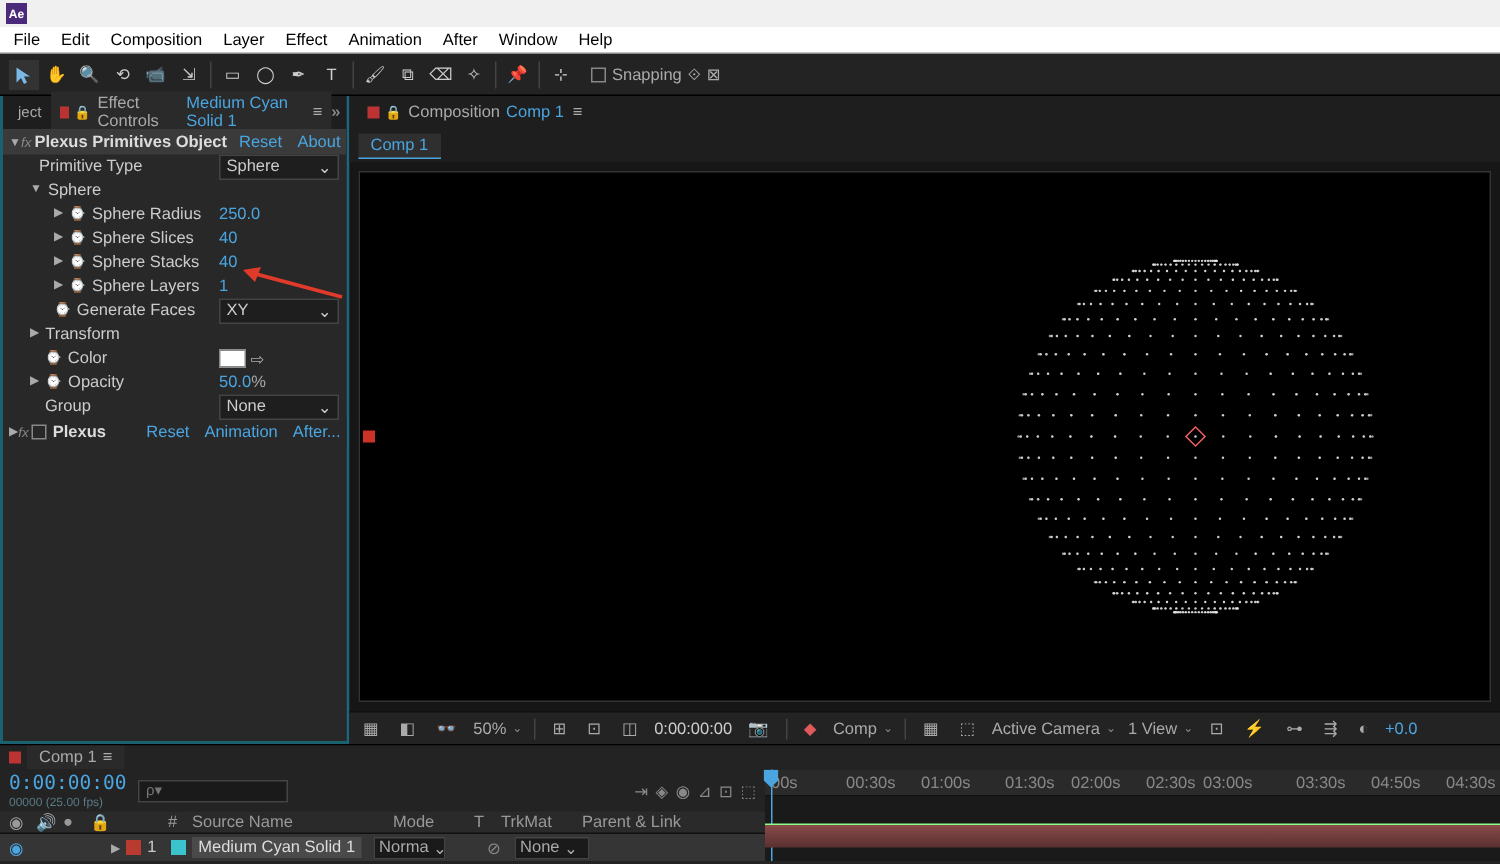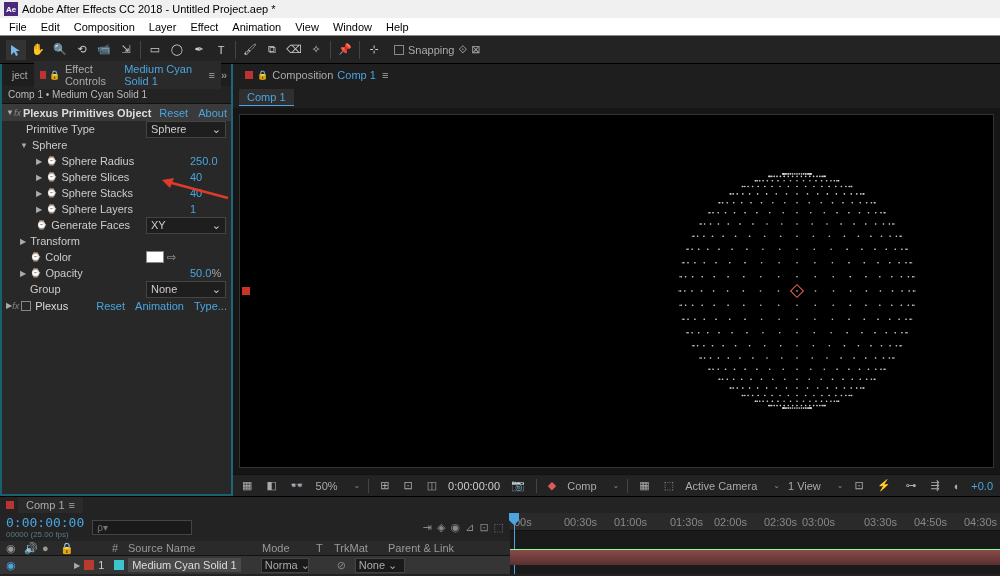--- a/index.html
+++ b/index.html
@@ -34,43 +34,43 @@
 .arrows { color:#888; font-weight:bold; }
 
 
 .ec-header { padding:3px 6px; font-size:10px; color:#bbb; border-bottom:1px solid #111; }
 .ec-body { flex:1; overflow:hidden; background:#282828; }
 .effect-row { display:flex; align-items:center; height:17px; padding:0 4px; font-size:10px; }
 .effect-title { background:#3a3a3a; color:#ddd; }
 .effect-title .reset { color:#4aa5e0; margin-left:8px; }
 .effect-title .about { color:#4aa5e0; margin-left:auto; }
 .prop { display:flex; align-items:center; height:16px; padding:0 4px; font-size:10px; }
-.prop .label { flex:0 0 140px; padding-left:var(--ind,12px); display:flex; align-items:center; gap:4px; color:#ccc; }
-.prop .val { color:#4aa5e0;margin-left:44px; }
+.prop .label { flex:0 0 140px; padding-left:var(--ind,12px); display:flex; align-items:flex-start; gap:4px; color:#ccc; }
+.prop .val { color:#4aa5e0; }
 .tri { font-size:8px; color:#aaa; cursor:pointer; }
 .stopwatch { font-size:9px; color:#999; }
 .dropdown { background:#1e1e1e; border:1px solid #444; color:#ccc; padding:1px 4px; font-size:10px; width:80px; display:flex; justify-content:space-between; }
 .color-swatch { width:18px; height:12px; background:#fff; border:1px solid #888; }
 .fx-badge { font-size:9px; font-style:italic; color:#888; margin-right:2px; }
 .links { display:flex; gap:10px; } .links span{color:#4aa5e0;}
 
 
 .arrow-annotation { position:absolute; pointer-events:none; }
 
 
 .comp-tabs { background:#1e1e1e; height:22px; display:flex; align-items:center; padding:0 6px; gap:6px; font-size:10px; }
 .comp-tabs .tab { padding:2px 8px; background:#2f2f2f; color:#4aa5e0; border-bottom:1px solid #4aa5e0; }
 .viewer { flex:1; background:#000; position:relative; overflow:hidden; margin:6px; border:1px solid #333; }
 .sphere-canvas { position:absolute; left:50%; top:50%; transform:translate(50px,-50%); }
 .center-mark { position:absolute; width:10px; height:10px; border:1px solid #ef6262; transform:rotate(45deg); left:50%; top:50%; margin:-5px 0 0 -5px; }
 .selection-handle { position:absolute; left:2px; top:50%; width:8px; height:8px; background:#cc3326; margin-top:-4px; }
 .viewer-footer { height:22px; background:#232323; display:flex; align-items:center; padding:0 6px; gap:8px; font-size:10px; color:#aaa; border-top:1px solid #111; }
 .vf-sep { width:1px; height:14px; background:#444; }
 .vf-btn { padding:0 3px; }
-.vf-drop { display:flex; gap:16px; align-items:center; }
+.vf-drop { display:flex; gap:4px; align-items:center; }
 .vf-drop .chev { font-size:8px; color:#888; }
 
 
 .timeline { height:76px; background:#1e1e1e; display:flex; flex-direction:column; border-top:1px solid #000; }
 .tl-tabs { height:20px; display:flex; align-items:center; padding:0 6px; background:#232323; }
 .tl-tabs .tab { padding:2px 8px; background:#2a2a2a; font-size:10px; display:flex; align-items:center; gap:4px; }
 .tl-body { flex:1; display:flex; }
 .tl-left { width:510px; background:#232323; display:flex; flex-direction:column; }
 .tl-right { flex:1; background:#1a1a1a; position:relative; }
 .tl-header-row { display:flex; align-items:center; height:28px; padding:0 6px; gap:8px; }
@@ -88,31 +88,30 @@
 .playhead { position:absolute; top:0; width:1px; height:100%; background:#4aa5e0; }
 .playhead-head { position:absolute; top:0; width:10px; height:12px; background:#4aa5e0; margin-left:-5px; clip-path:polygon(0 0,100% 0,100% 60%,50% 100%,0 60%);}
 .layer-bar { position:absolute; top:36px; left:0; right:0; height:16px; background:linear-gradient(#8a4a4a,#5a3030); border-top:1px solid #8aff8a; }
 .mini-dd { background:#1a1a1a; border:1px solid #444; padding:0 3px; font-size:9px; display:flex; gap:3px;}
 </style>
 </head>
 <body>
 
 <div class="title-bar">
   <div class="ae-icon">Ae</div>
-  <span>Adobe After Effects CC 2018 - Untitled Project.aep *</span>
 </div>
 
 <div class="menu-bar">
   <span>File</span>
   <span>Edit</span>
   <span>Composition</span>
   <span>Layer</span>
   <span>Effect</span>
   <span>Animation</span>
-  <span>View</span>
+  <span>After</span>
   <span>Window</span>
   <span>Help</span>
 </div>
 
 <div class="toolbar">
   <div class="tool active">
       <svg width="14" height="14">
         <path d="M2 2 L2 12 L5 9 L7 13 L9 12 L7 8 L11 8 Z" fill="#7ab8e6"></path>
       </svg>
     </div>
@@ -150,21 +149,20 @@
       <span class="tab">ject</span>
       <span class="tab active">
         <span style="width:8px;height:8px;background:#b33;display:inline-block"></span>
         <span class="lock">🔒</span>
         <span>Effect Controls</span>
         <span class="blue">Medium Cyan Solid 1</span>
         <span>≡</span>
       </span>
       <span class="arrows" style="margin-left:auto">»</span>
     </div>
-    <div class="ec-header">Comp 1 • Medium Cyan Solid 1</div>
     <div class="ec-body">
       <div class="effect-row effect-title">
         <span class="tri">▼</span>
         <span class="fx-badge">fx</span>
         <span style="font-weight:bold">Plexus Primitives Object</span>
         <span class="reset">Reset</span>
         <span class="about">About</span>
       </div>
       <div class="prop" style="--ind:20px">
         <span class="label">
@@ -251,25 +249,25 @@
           </span>
         <span class="dropdown">
             <span>None</span>
             <span>⌄</span>
           </span>
       </div>
       <div class="effect-row" style="background:#282828">
         <span class="tri">▶</span>
         <span class="fx-badge">fx</span>
         <span style="width:10px;height:10px;border:1px solid #888;display:inline-block;margin-right:4px"></span>
-        <span style="font-weight:normal;color:#ddd">Plexus</span>
+        <span style="font-weight:bold;color:#ddd">Plexus</span>
         <span class="links" style="margin-left:auto">
           <span>Reset</span>
           <span>Animation</span>
-          <span>Type...</span>
+          <span>After...</span>
         </span>
       </div>
     </div>
   </div>
 
   <div class="right-panel">
     <div class="panel-tabs" style="padding-left:12px">
       <span style="width:8px;height:8px;background:#b33;display:inline-block"></span>
       <span class="lock" style="margin:0 4px">🔒</span>
       <span>Composition</span>
@@ -1247,21 +1245,21 @@
         <span>Parent &amp; Link</span>
       </div>
       <div class="tl-layer">
         <span style="width:14px;color:#4aa5e0">◉</span>
         <span style="width:46px"></span>
         <span class="tri">▶</span>
         <span class="square"></span>
         <span style="width:12px;color:#ccc">1</span>
         <span class="cyan-sq"></span>
         <span class="name">Medium Cyan Solid 1</span>
-        <span class="mini-dd" style="margin-left:16px;width:48px">
+        <span class="mini-dd" style="margin-left:4px;width:48px">
             <span>Norma</span>
             <span>⌄</span>
           </span>
         <span style="width:20px"></span>
         <span style="width:14px;color:#888">⊘</span>
         <span class="mini-dd" style="width:50px">
             <span>None</span>
             <span>⌄</span>
           </span>
       </div>

